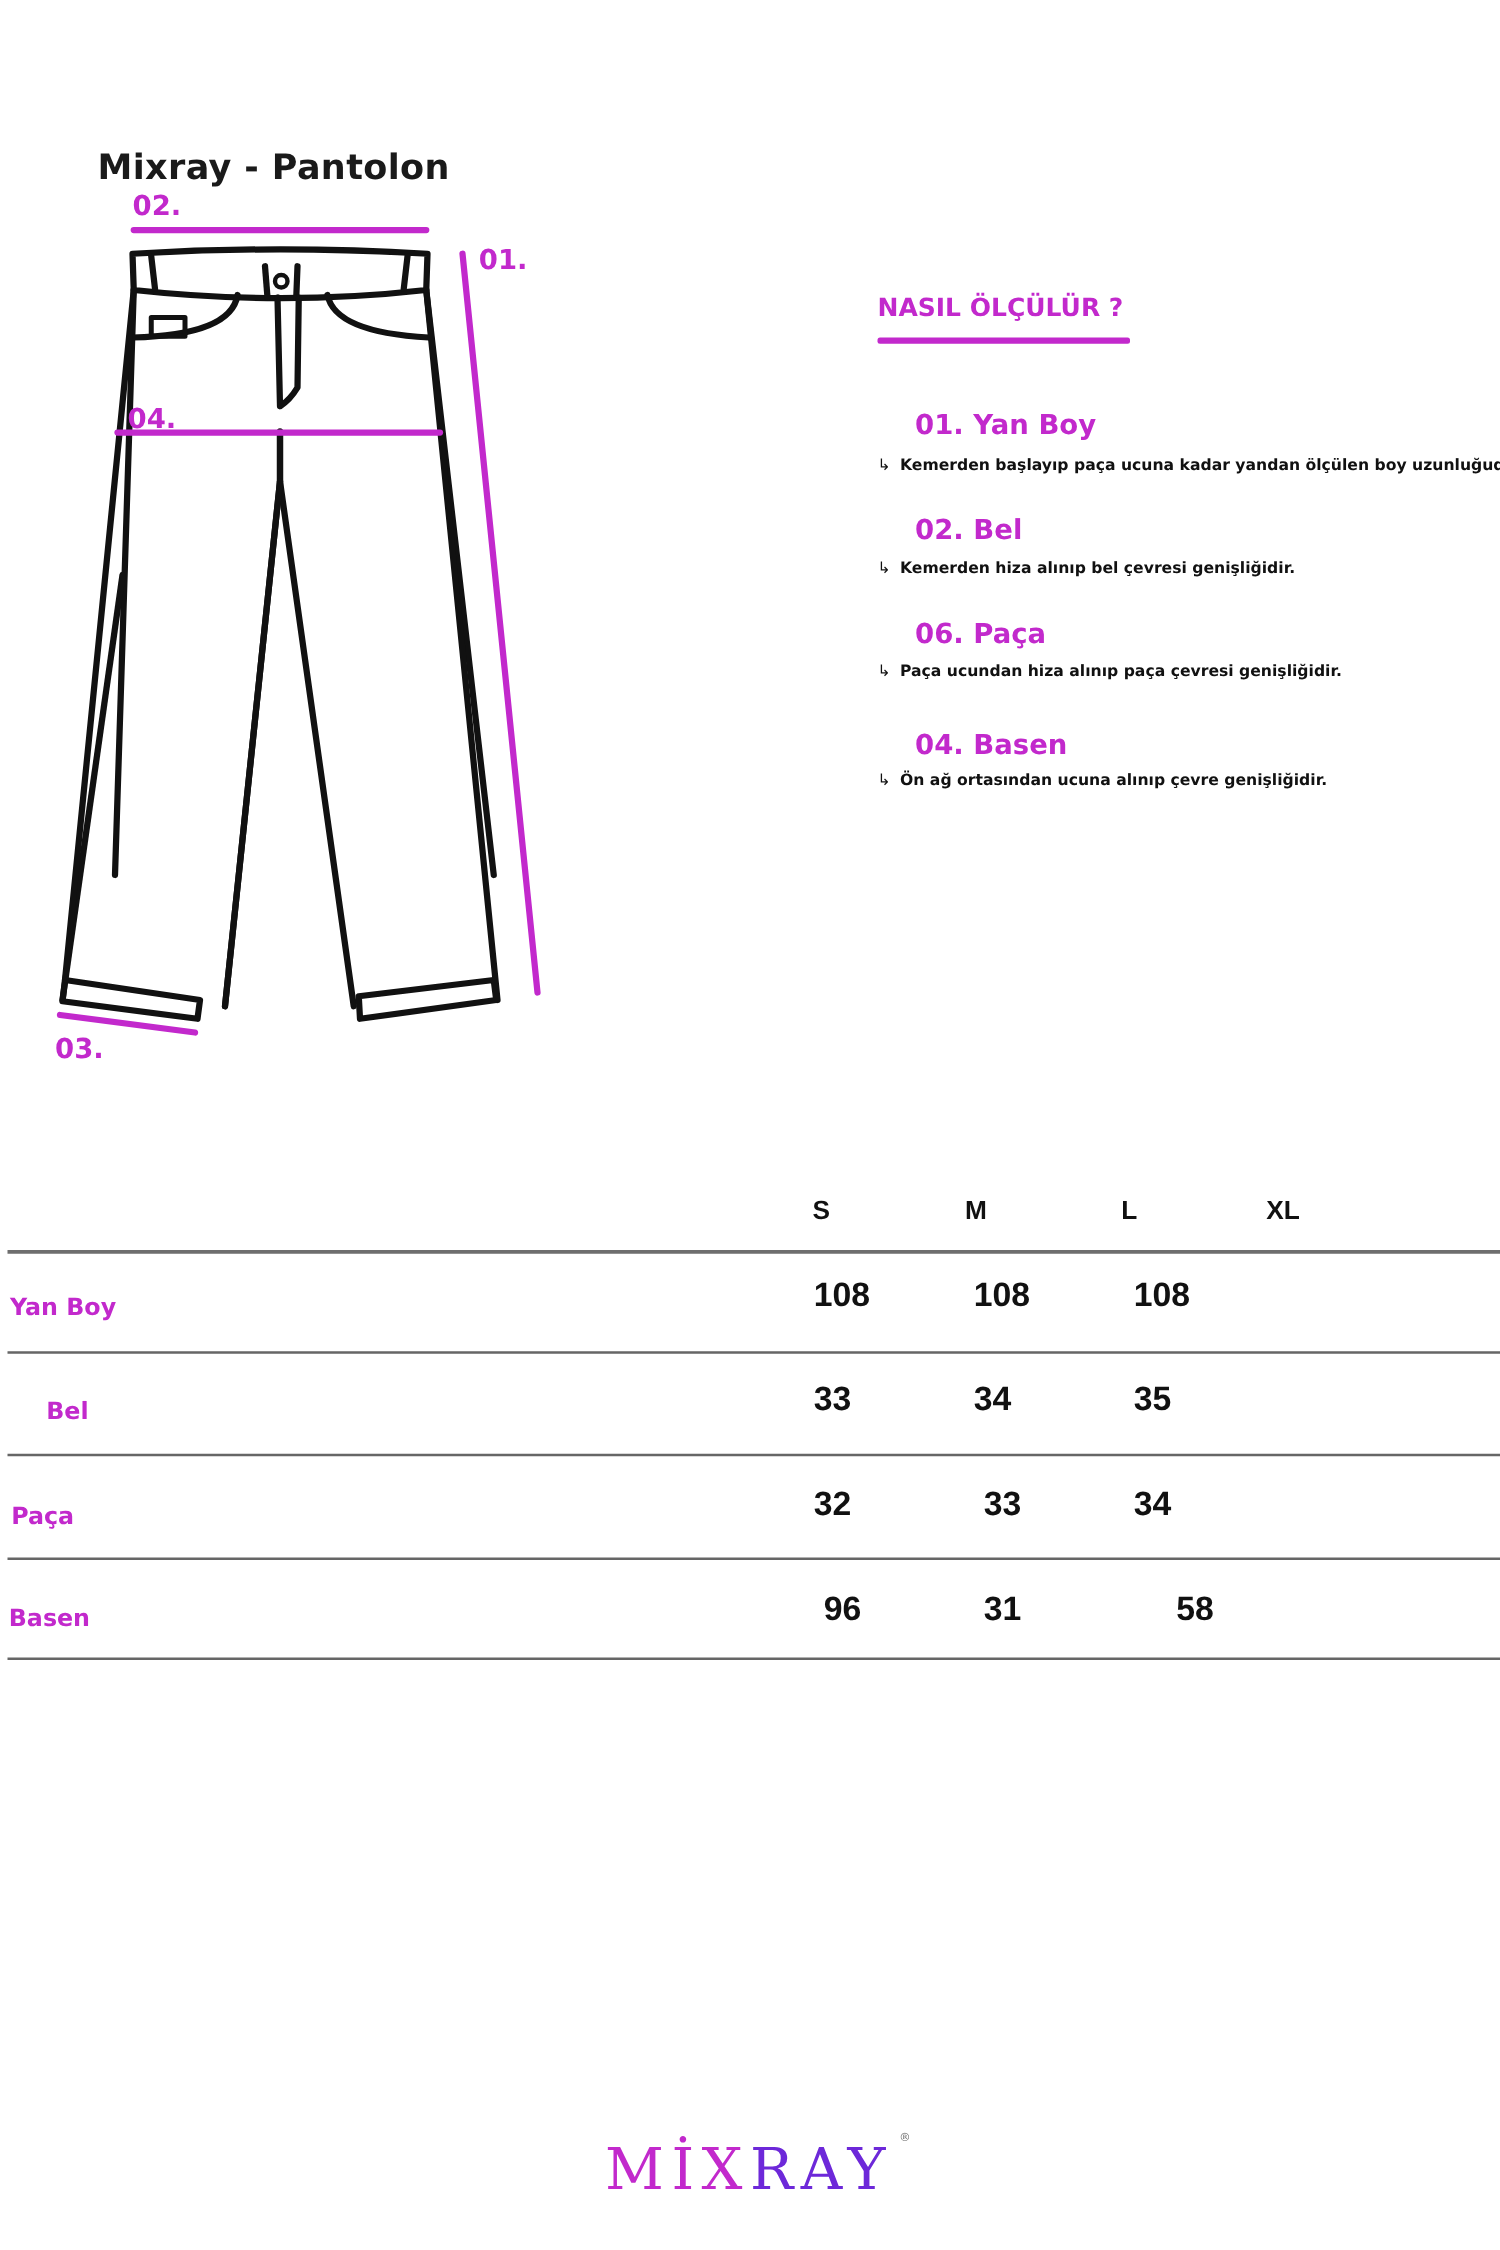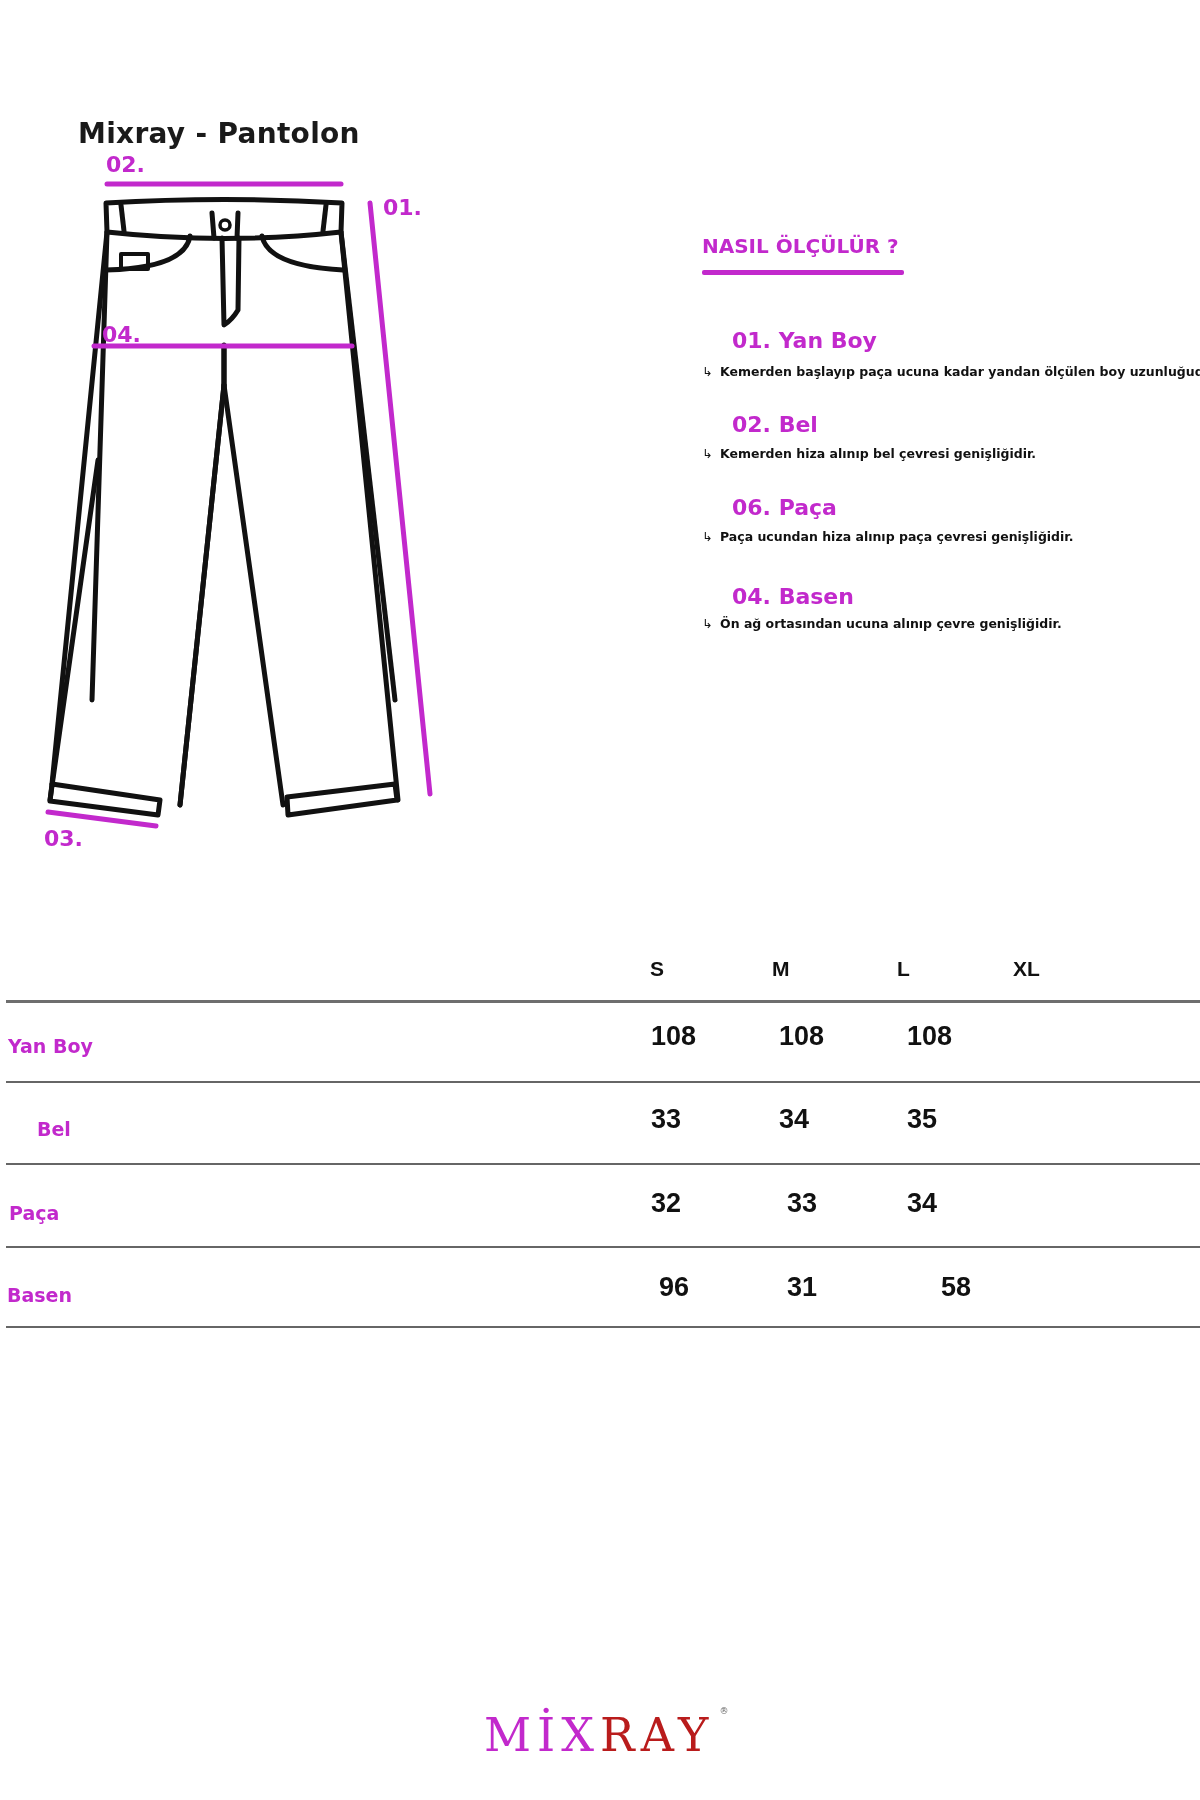--- a/index.html
+++ b/index.html
@@ -12,21 +12,21 @@
   .howto-rule { left:702px; top:270px; width:202px; height:5px; background:#c229cc; border-radius:2px; }
   .m-head { font-size:22px; font-weight:bold; color:#c229cc; }
   .m-desc { font-size:12.5px; font-weight:bold; color:#111; white-space:nowrap; }
   .m-arrow { display:inline-block; width:14px; margin-right:4px; font-weight:normal; }
   .size-head { font-size:21px; font-weight:bold; color:#111; font-family:"Liberation Sans", sans-serif; }
   .row-label { font-size:19px; font-weight:bold; color:#c229cc; }
   .cell { font-size:27px; font-weight:bold; color:#111; font-family:"Liberation Sans", sans-serif; }
   .hr { left:6px; width:1194px; height:2px; background:#666; }
   .logo { left:484px; top:1708px; font-family:"DejaVu Serif", serif; font-size:46px; letter-spacing:6px; }
   .logo .a { color:#c229cc; }
-  .logo .b { color:#b91c1c; }
+  .logo .b { color:#6d28d9; }
   .logo .reg { position:absolute; right:-14px; top:-2px; font-size:9px; color:#666; letter-spacing:0; }
 </style>
 </head>
 <body>
 
 <div class="abs title">Mixray - Pantolon</div>
 
 <svg class="abs diagram" viewBox="0 0 460 860" width="460" height="860">
   <g fill="none" stroke="#111" stroke-width="5" stroke-linejoin="round" stroke-linecap="round">
 

